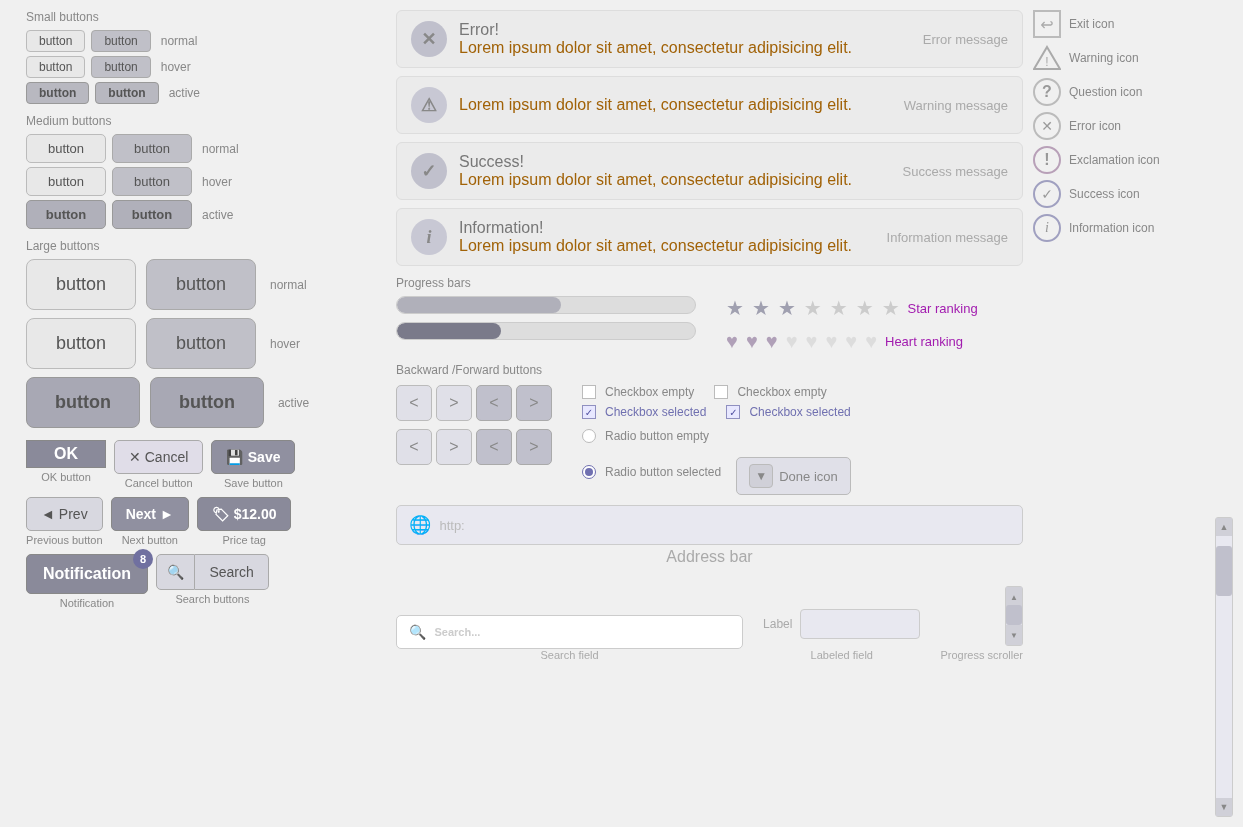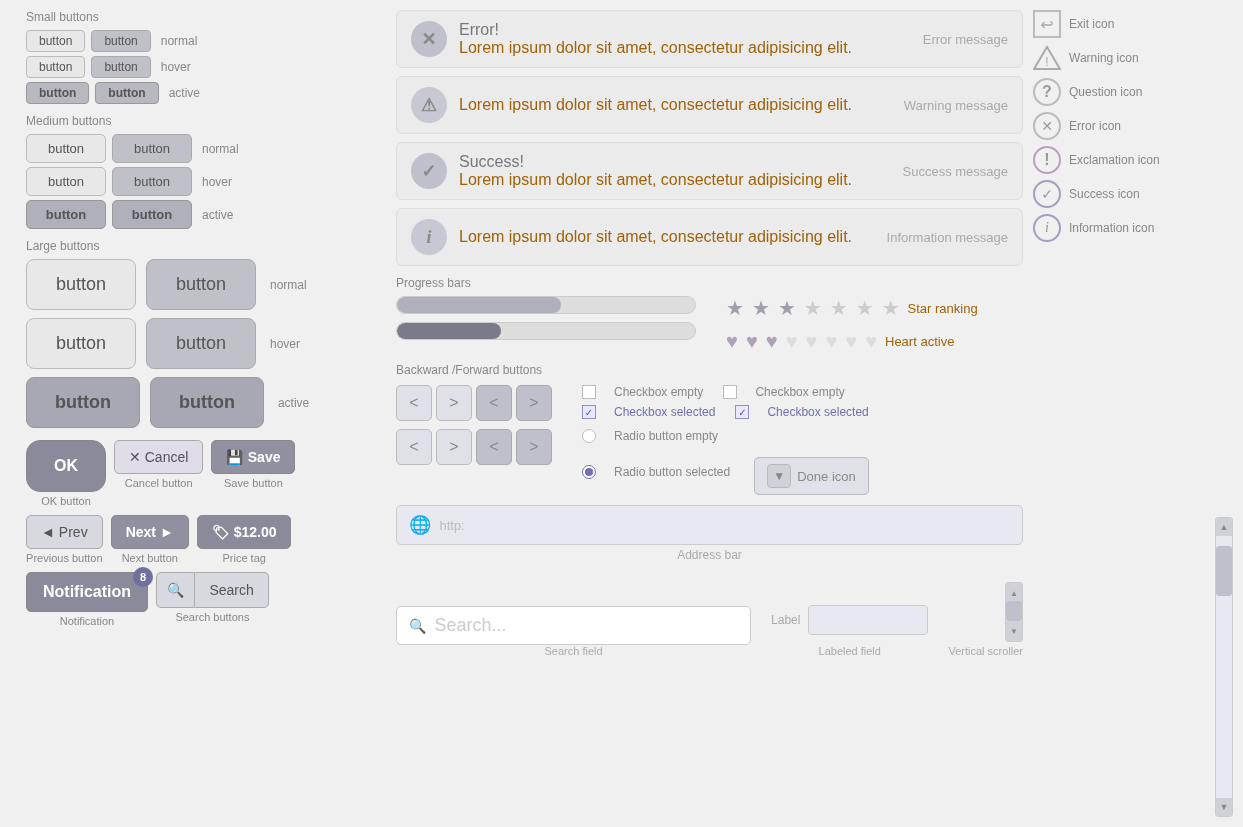--- a/index.html
+++ b/index.html
@@ -117,22 +117,22 @@
       margin-top: 12px;
       align-items: flex-start;
     }
     .action-btn-wrap {
       display: flex;
       flex-direction: column;
       align-items: center;
       gap: 3px;
     }
     .btn-ok {
-      padding: 16px 20px;
-      border-radius: 14px;
+      padding: 4px 20px;
+      border-radius: 0;
       border: 1px solid #888;
       background: #8a8a9a;
       color: #fff;
       font-size: 16px;
       font-weight: bold;
       cursor: pointer;
       min-width: 80px;
     }
     .btn-cancel {
       padding: 8px 14px;
@@ -338,21 +338,21 @@
       display: flex;
       align-items: center;
       gap: 8px;
     }
     .star { font-size: 20px; }
     .star.filled { color: #a0a0b0; }
     .star.empty { color: #ccc; }
     .heart { font-size: 20px; }
     .heart.filled { color: #b0a0b8; }
     .heart.empty { color: #ddd; }
-    .ranking-label { font-size: 13px; color: #a16207; }
+    .ranking-label { font-size: 13px; color: #a21caf; }
 
     
     .bf-section { margin-top: 10px; }
     .bf-col { display: flex; flex-direction: column; gap: 8px; }
     .bf-pair { display: flex; gap: 4px; }
     .nav-btn {
       width: 36px;
       height: 36px;
       border-radius: 5px;
       border: 1px solid #bbb;
@@ -368,21 +368,21 @@
       background: #c0c0cc;
       border-color: #aaa;
     }
     .check-row {
       display: flex;
       gap: 20px;
     }
     .check-item {
       display: flex;
       align-items: flex-start;
-      gap: 18px;
+      gap: 9px;
       font-size: 12px;
       color: #888;
     }
     .checkbox-box {
       width: 14px;
       height: 14px;
       border: 1px solid #bbb;
       background: #fff;
       display: flex;
       align-items: center;
@@ -439,41 +439,41 @@
       align-items: center;
       background: #e8e8f0;
       border: 1px solid #ccc;
       border-radius: 5px;
       padding: 8px 12px;
       margin-top: 10px;
       gap: 8px;
     }
     .globe-icon { font-size: 18px; color: #aaa; }
     .address-text { font-size: 13px; color: #bbb; }
-    .address-label { font-size: 12px; color: #aaa; text-align: center; margin-top: 3px; }
+    .address-label { font-size: 16px; color: #aaa; text-align: center; margin-top: 3px; }
 
     
     .bottom-fields {
       display: flex;
       gap: 20px;
       margin-top: 10px;
       align-items: flex-end;
     }
     .search-field-wrap { flex: 1; }
     .search-field {
       display: flex;
       align-items: center;
       background: #fff;
       border: 1px solid #ccc;
       border-radius: 5px;
       padding: 8px 12px;
       gap: 8px;
     }
     .search-icon-sm { font-size: 14px; color: #bbb; }
-    .search-placeholder { font-size: 18px; color: #ccc; }
+    .search-placeholder { font-size: 11px; color: #ccc; font-weight: bold; }
     .labeled-field-wrap { display: flex; flex-direction: column; gap: 10px; }
     .labeled-field-row { display: flex; align-items: center; gap: 8px; }
     .label-text { font-size: 12px; color: #aaa; }
     .labeled-input {
       width: 120px;
       height: 30px;
       background: #e8e8f0;
       border: 1px solid #ccc;
       border-radius: 4px;
     }
@@ -716,20 +716,21 @@
         <div class="alert-icon success">✓</div>
         <div class="alert-content">
           <div class="alert-title">Success!</div>
           <div class="alert-desc">Lorem ipsum dolor sit amet, consectetur adipisicing elit.</div>
         </div>
         <div class="alert-label">Success message</div>
       </div>
       <div class="alert-box">
         <div class="alert-icon info" style="font-style:italic;font-family:serif;">i</div>
         <div class="alert-content">
+          <div class="alert-title">Information!</div>
           <div class="alert-desc">Lorem ipsum dolor sit amet, consectetur adipisicing elit.</div>
         </div>
         <div class="alert-label">Information message</div>
       </div>
     </div>
 
     <div class="progress-section">
       <div class="section-title">Progress bars</div>
       <div class="progress-and-rank">
         <div class="progress-bars-col">
@@ -753,21 +754,21 @@
           </div>
           <div class="ranking-row">
             <span class="heart filled">♥</span>
             <span class="heart filled">♥</span>
             <span class="heart filled">♥</span>
             <span class="heart empty">♥</span>
             <span class="heart empty">♥</span>
             <span class="heart empty">♥</span>
             <span class="heart empty">♥</span>
             <span class="heart empty">♥</span>
-            <span class="ranking-label">Heart active</span>
+            <span class="ranking-label">Heart ranking</span>
           </div>
         </div>
       </div>
     </div>
 
     <div class="bf-section">
       <div class="section-title">Backward /Forward buttons</div>
       <div class="bf-and-checks">
         <div class="bf-col">
           <div class="bf-pair">
@@ -844,21 +845,21 @@
           <div class="labeled-input"></div>
         </div>
         <div class="field-sublabel">Labeled field</div>
       </div>
       <div style="display:flex;flex-direction:column;align-items:center;gap:3px;">
         <div class="scrollbar-wrap" style="height:60px;width:18px;">
           <div class="scrollbar-arrow" style="font-size:8px;">▲</div>
           <div class="scrollbar-thumb" style="height:20px;top:18px;"></div>
           <div class="scrollbar-arrow bottom" style="font-size:8px;">▼</div>
         </div>
-        <div class="field-sublabel">Vertical scroller</div>
+        <div class="field-sublabel">Progress scroller</div>
       </div>
     </div>
   </div>
 
   <div class="right-col">
     <div class="icon-list">
       <div class="icon-item">
         <div class="icon-square" style="font-size:16px;color:#aaa;">↩</div>
         <span class="icon-label">Exit icon</span>
       </div>

